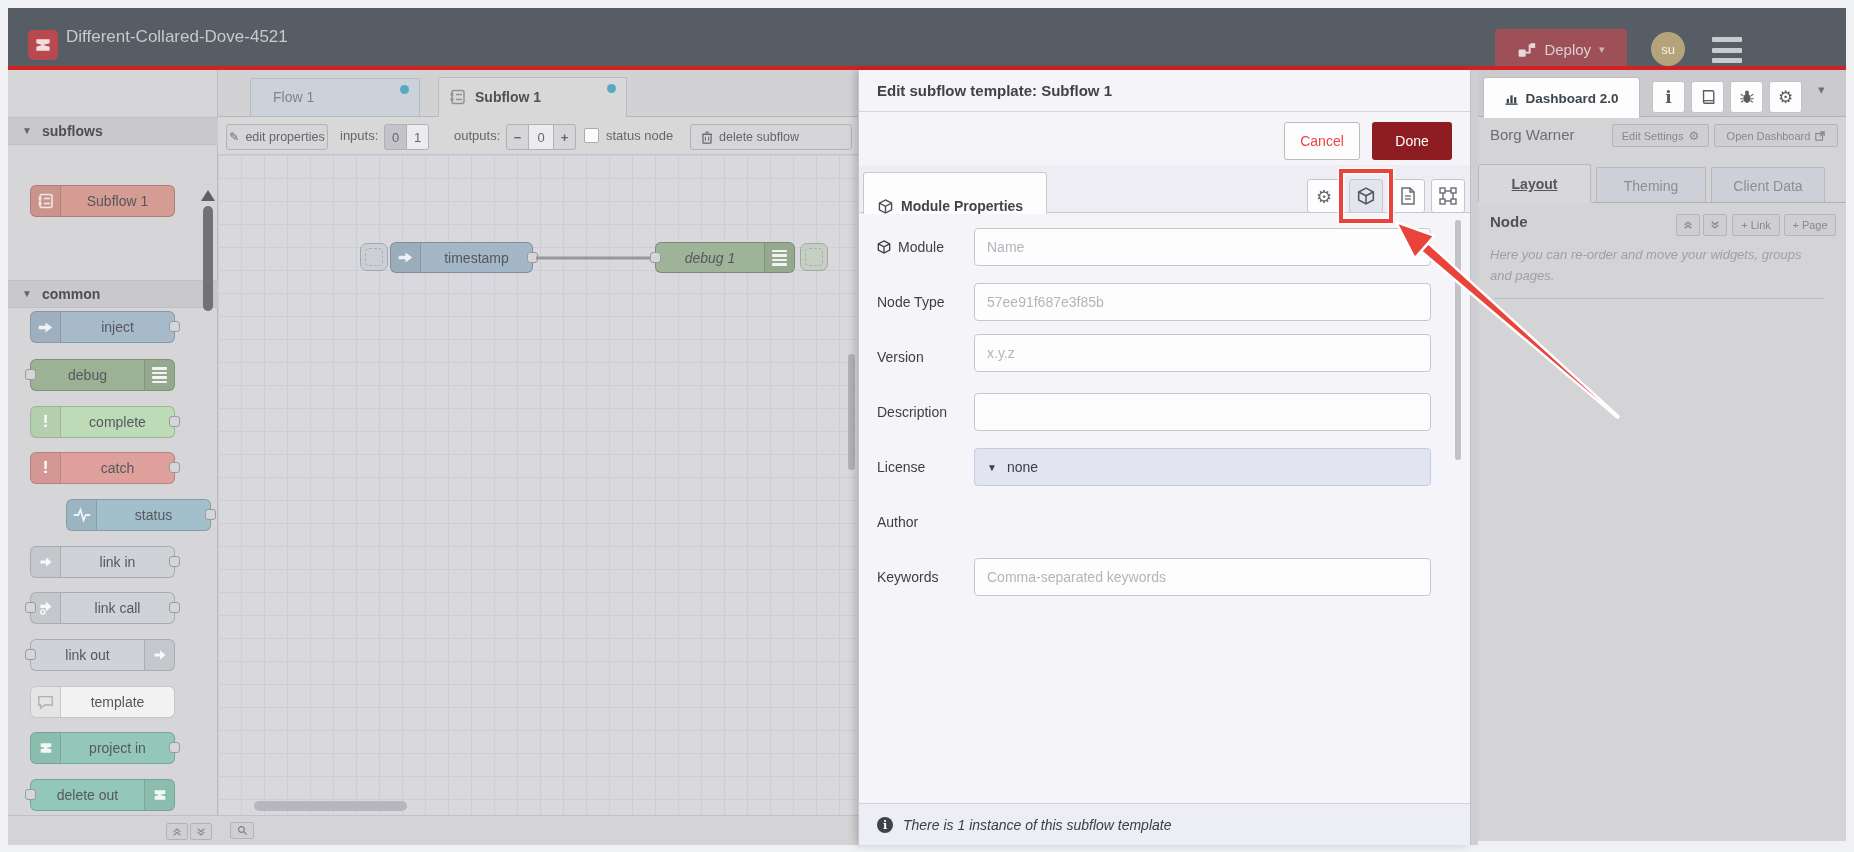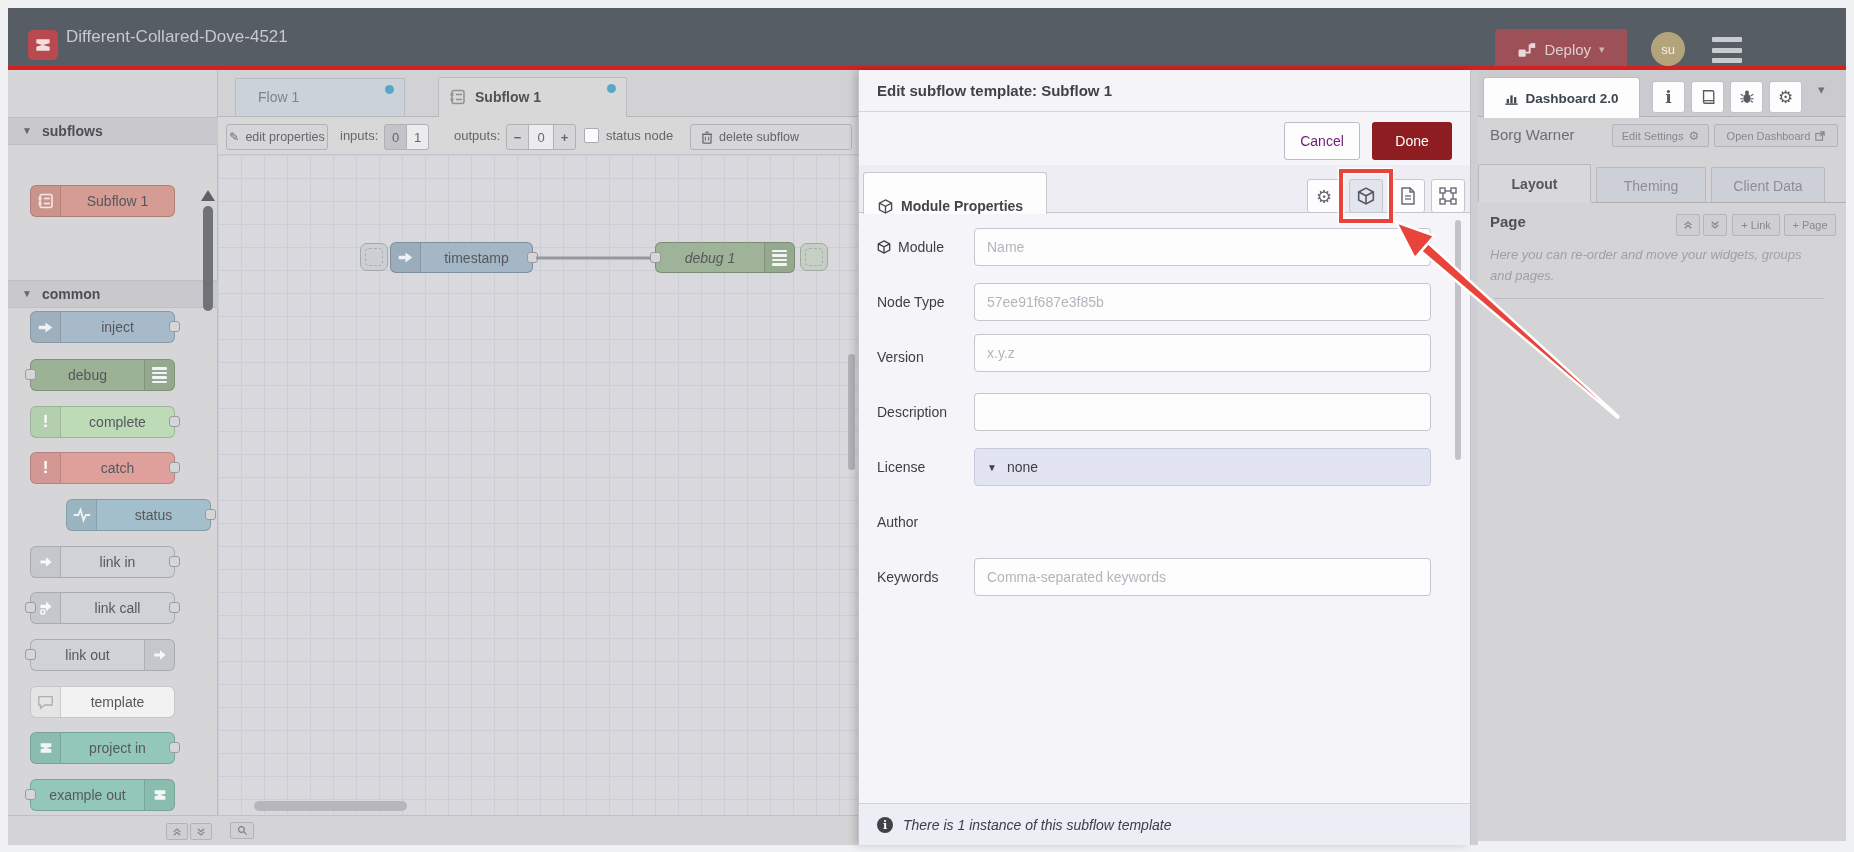--- a/index.html
+++ b/index.html
@@ -58,21 +58,21 @@
   .stub::after{content:"";position:absolute;inset:4px;border:1px dashed #a8aeb4;border-radius:4px;}
   .wfooter{left:218px;top:815px;width:640px;height:30px;background:#d4d4d6;border-top:1px solid #c2c2c6;}
   .hscroll{left:254px;top:801px;width:153px;height:10px;background:#b6b6bc;border-radius:5px;}
   .vscroll{left:848px;top:354px;width:7px;height:116px;background:#b2b2b8;border-radius:3px;}
 
   
   .dialog{left:858px;top:70px;width:612px;height:775px;background:#f5f5f9;border-left:1px solid #c4c4c8;box-shadow:-3px 0 8px rgba(0,0,0,0.18);}
   .dlg-hdr{left:0;top:0;width:612px;height:42px;border-bottom:1px solid #d4d4da;}
   .dlg-title{position:absolute;left:18px;top:0;height:42px;line-height:42px;font-weight:bold;font-size:15px;color:#3f4347;}
   .btn{position:absolute;border-radius:3px;font-size:14px;display:flex;align-items:center;justify-content:center;cursor:default;}
-  .btn.cancel{left:425px;top:52px;width:76px;height:38px;background:#fdfdfe;border:1px solid #bbbbc0;color:#701a75;}
+  .btn.cancel{left:425px;top:52px;width:76px;height:38px;background:#fdfdfe;border:1px solid #bbbbc0;color:#ef4444;}
   .btn.done{left:513px;top:52px;width:80px;height:38px;background:#8e1d22;color:#fff;}
   .dlg-tabs{left:0;top:95px;width:612px;height:48px;background:#ededf3;border-bottom:1px solid #c8c8d0;}
   .dlg-tab{position:absolute;left:4px;top:7px;width:184px;height:42px;background:#fdfdfe;border:1px solid #c8c8d0;border-bottom:none;border-radius:3px 3px 0 0;display:flex;align-items:flex-end;gap:8px;padding-left:14px;font-weight:bold;font-size:14px;color:#41454a;}
   .ibtn{position:absolute;top:14px;width:34px;height:34px;background:#fdfdfe;border:1px solid #c6c6ce;border-radius:3px;display:flex;align-items:center;justify-content:center;color:#686c72;}
   .frow-label{position:absolute;left:18px;width:100px;height:38px;line-height:38px;font-size:14px;color:#3b3f44;display:flex;align-items:center;gap:7px;}
   .finput{position:absolute;left:115px;width:457px;height:38px;background:#fdfdfe;border:1px solid #c6c6ce;border-radius:4px;padding:17px 12px;font-size:14px;color:#3c4046;font-family:"Liberation Sans","DejaVu Sans",sans-serif;}
   .finput::placeholder{color:#b4b4bc;opacity:1;}
   .fdrop{position:absolute;left:115px;width:457px;height:38px;background:#e2e4f2;border:1px solid #c6cade;border-radius:4px;display:flex;align-items:center;gap:10px;padding-left:12px;font-size:14px;color:#3c4046;}
   .fdrop .caret{font-size:10px;color:#3f4349;}
   .dlg-scroll{left:596px;top:150px;width:6px;height:240px;background:#c2c2c8;border-radius:3px;}
@@ -256,21 +256,21 @@
       <div class="nlabel il">project in</div>
       <span class="port r"></span>
     </div>
 
     <div class="abs pnode" style="top: 709px; background: rgb(147, 200, 184);">
       <div class="nicon r">
           <svg width="16" height="16" viewBox="0 0 24 24">
             <polygon points="4,5 20,5 20,10 12,12 20,14 20,19 4,19 4,14 11,12 4,10" fill="#f2f7f5"></polygon>
           </svg>
         </div>
-      <div class="nlabel ir">example out</div>
+      <div class="nlabel ir">delete out</div>
       <span class="port l"></span>
     </div>
 
     <div class="abs ptri up"></div>
     <div class="abs pscroll-thumb"></div>
 
     <div class="abs pfooter">
       <div class="minibtn" style="left:158px;top:7px;">
         <svg width="10" height="10" viewBox="0 0 12 12">
             <path d="M2 6l4-3.5L10 6M2 10l4-3.5L10 10" fill="none" stroke="#888c90" stroke-width="1.5"></path>
@@ -278,21 +278,21 @@
       </div>
       <div class="minibtn" style="left:182px;top:7px;">
         <svg width="10" height="10" viewBox="0 0 12 12">
             <path d="M2 2l4 3.5L10 2M2 6l4 3.5L10 6" fill="none" stroke="#888c90" stroke-width="1.5"></path>
           </svg>
       </div>
     </div>
   </div>
 
   <div class="abs tabbar">
-    <div class="wtab" style="left:17px;top:8px;width:170px;height:38px;background:#ccd2da;">
+    <div class="wtab" style="left:32px;top:8px;width:170px;height:38px;background:#ccd2da;">
       <span style="position:absolute;left:22px;top:0;height:36px;line-height:36px;">Flow 1</span>
       <span class="dot"></span>
     </div>
     <div class="wtab" style="left:220px;top:7px;width:189px;height:40px;background:#d8d8d8;color:#4e5256;font-weight:bold;">
       <svg style="position:absolute;left:10px;top:10px;" width="18" height="18" viewBox="0 0 18 18">
           <rect x="3" y="2.5" width="12" height="13" rx="2" fill="none" stroke="#8e9296" stroke-width="1.5"></rect>
           <line x1="7" y1="6.5" x2="13" y2="6.5" stroke="#8e9296" stroke-width="1.5"></line>
           <line x1="7" y1="11.5" x2="13" y2="11.5" stroke="#8e9296" stroke-width="1.5"></line>
           <rect x="1.5" y="5.3" width="3" height="2.4" fill="#8e9296"></rect>
           <rect x="1.5" y="10.3" width="3" height="2.4" fill="#8e9296"></rect>
@@ -523,34 +523,34 @@
       <div class="sbtn" style="left:236px;top:7px;width:124px;">
         <span>Open Dashboard</span>
         <svg width="10" height="10" viewBox="0 0 12 12">
             <rect x="1" y="3" width="8" height="8" fill="none" stroke="#85898e" stroke-width="1.4"></rect>
             <path d="M6 1h5v5M11 1L5.5 6.5" fill="none" stroke="#85898e" stroke-width="1.4"></path>
           </svg>
       </div>
     </div>
 
     <div class="abs ltabs">
-      <div class="ltab active" style="left:0;top:0;width:113px;height:39px;">
+      <div class="ltab active" style="left:0;top:0;width:113px;height:39px;text-decoration:underline;">
           <span>Layout</span>
         </div>
       <div class="ltab idle" style="left:118px;top:3px;width:110px;height:36px;">
           <span>Theming</span>
         </div>
       <div class="ltab idle" style="left:233px;top:3px;width:114px;height:36px;">
           <span>Client Data</span>
         </div>
     </div>
     <div class="abs ltabs-line" style="z-index:1;"></div>
     <div class="abs" style="left:0;top:132px;width:113px;height:1px;background:#d8d8da;z-index:2;"></div>
 
-    <div class="abs pages-title">Page</div>
+    <div class="abs pages-title">Node</div>
     <div class="sbtn" style="left:198px;top:144px;width:24px;height:22px;">
       <svg width="10" height="10" viewBox="0 0 12 12">
           <path d="M2 6l4-3.5L10 6M2 10l4-3.5L10 10" fill="none" stroke="#83878d" stroke-width="1.5"></path>
         </svg>
     </div>
     <div class="sbtn" style="left:225px;top:144px;width:24px;height:22px;">
       <svg width="10" height="10" viewBox="0 0 12 12">
           <path d="M2 2l4 3.5L10 2M2 6l4 3.5L10 6" fill="none" stroke="#83878d" stroke-width="1.5"></path>
         </svg>
     </div>

